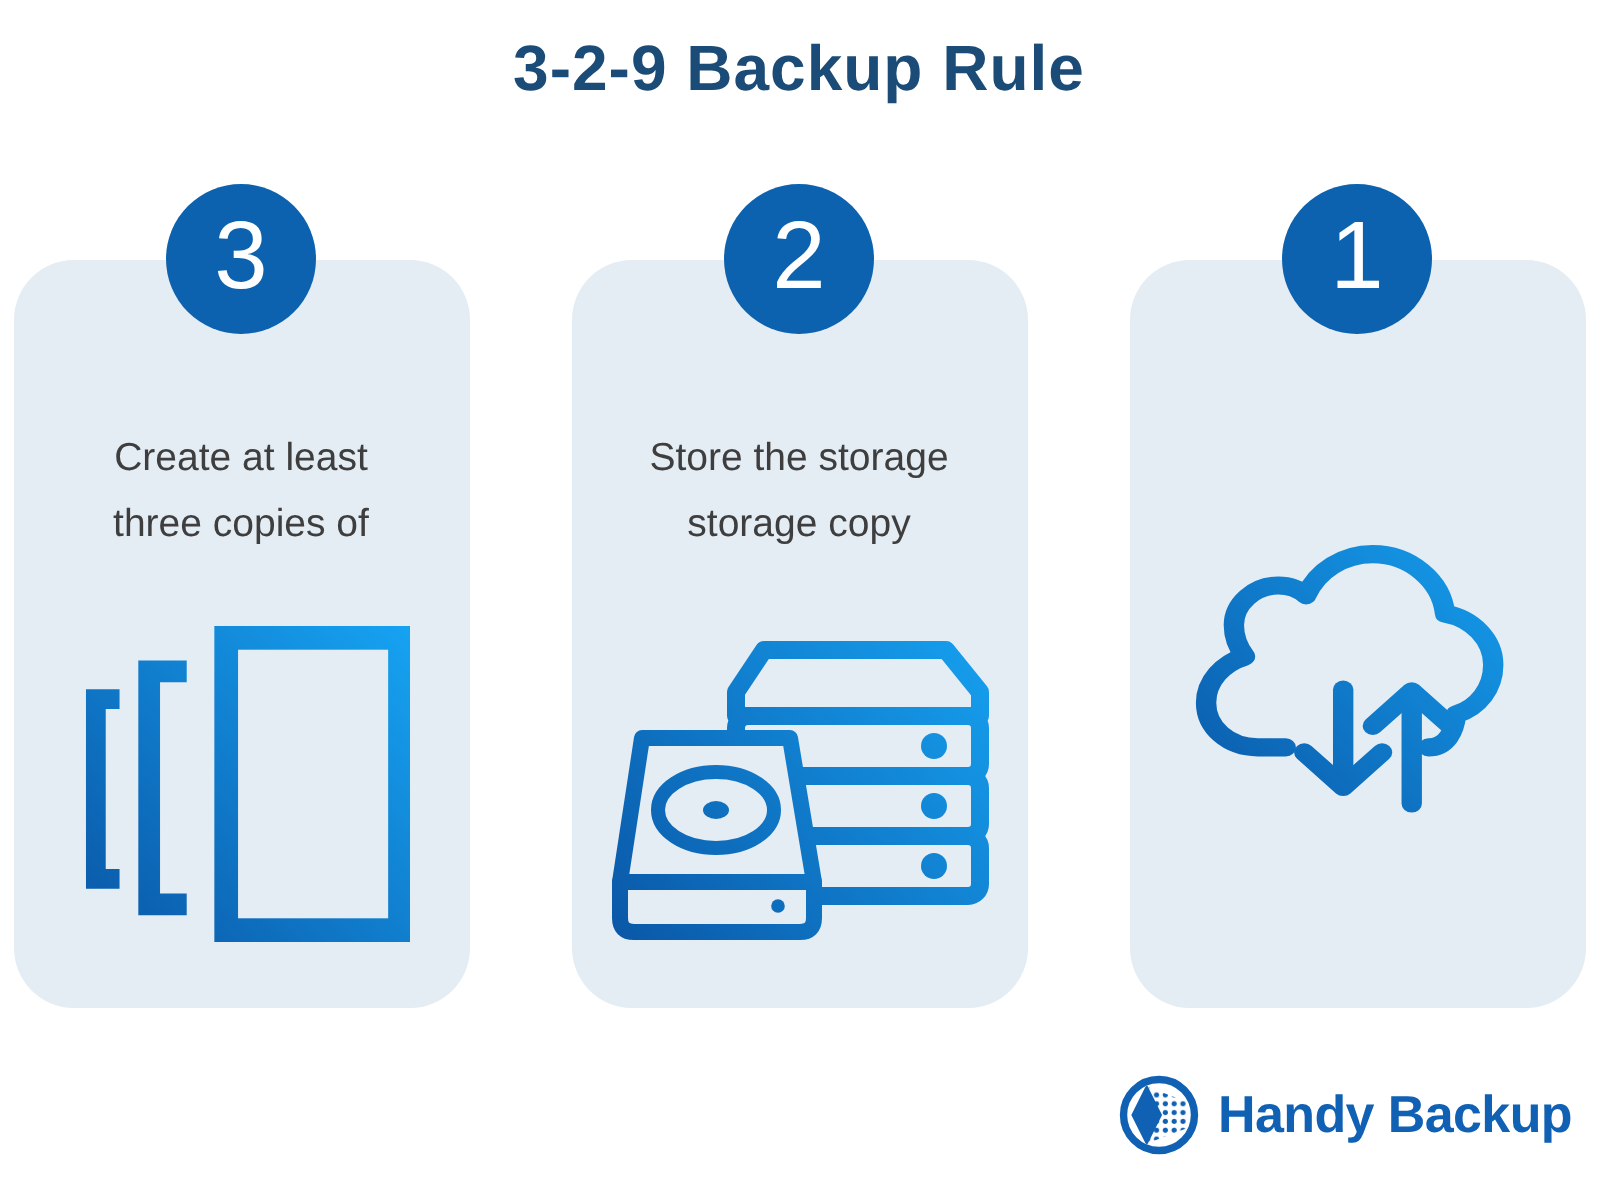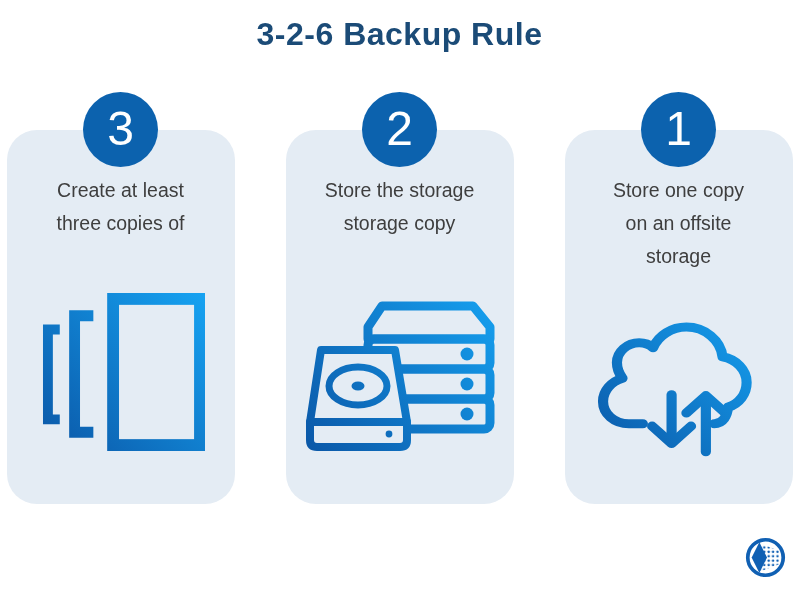--- a/index.html
+++ b/index.html
@@ -61,20 +61,21 @@
     display:flex;
     flex-direction:column;
     align-items:center;
     padding-top:44px;
   }
   .card-text{
     font-size:19.5px;
     line-height:33px;
     color:var(--body-text);
     text-align:center;
+    margin-top:39px;
   }
   .icon-area{
     flex:1;
     display:flex;
     align-items:center;
     justify-content:center;
     width:100%;
   }
   .logo{
     position:absolute;
@@ -89,21 +90,21 @@
     font-size:26px;
     font-weight:bold;
     letter-spacing:-0.3px;
   }
 </style>
 </head>
 <body>
 
 <div class="page">
 
-  <h1 class="page-title">3-2-6 Backup Rule</h1>
+  <h1 class="page-title">3-2-9 Backup Rule</h1>
 
   <div class="cards">
 
     <div class="card-col">
       <div class="badge">3</div>
       <div class="card">
         <div class="card-text">
           <div>Create at least</div>
           <div>three copies of</div>
         </div>
@@ -153,25 +154,20 @@
             <ellipse cx="58" cy="95" rx="6.5" ry="4.5" fill="url(#g2)"></ellipse>
             <circle cx="89" cy="143" r="3.4" fill="url(#g2)"></circle>
           </svg>
         </div>
       </div>
     </div>
 
     <div class="card-col">
       <div class="badge">1</div>
       <div class="card">
-        <div class="card-text">
-          <div>Store one copy</div>
-          <div>on an offsite</div>
-          <div>storage</div>
-        </div>
         <div class="icon-area">
           <svg width="176" height="142" viewBox="0 0 190 172" preserveAspectRatio="none">
             <defs>
               <linearGradient id="g3" x1="0" y1="172" x2="190" y2="0" gradientUnits="userSpaceOnUse">
                 <stop offset="0" style="stop-color:var(--icon-gradient-start,#0a55a5)"></stop>
                 <stop offset="1" style="stop-color:var(--icon-gradient-end,#16a3f2)"></stop>
               </linearGradient>
             </defs>
             <path d="M56 128 H41 C25 128 13 116 13 101 C13 88 22 77 34 73 C30 67 28 61 28 54 C28 41 39 30 52 30 C58 30 63 32 67 36 C73 21 87 11 103 11 C123 11 140 27 142 47 C157 50 168 63 168 78 C168 92 160 104 148 108 C147 118 143 128 133 128" fill="none" stroke="url(#g3)" stroke-width="11" stroke-linecap="round" stroke-linejoin="round"></path>
             <path d="M87 93 V145" fill="none" stroke="url(#g3)" stroke-width="11" stroke-linecap="round"></path>
@@ -194,15 +190,16 @@
         <clipPath id="hbclip">
             <circle cx="20" cy="20" r="15.5"></circle>
           </clipPath>
       </defs>
       <circle cx="20" cy="20" r="17.3" fill="none" stroke="var(--logo-blue,#1060b3)" stroke-width="3.6"></circle>
       <g clip-path="url(#hbclip)">
         <polygon points="15,6.5 33.5,13.5 33.5,26.5 15,33.5" fill="url(#hbdots)"></polygon>
         <polygon points="14,5 21.5,20 14,35 6.5,20" fill="var(--logo-blue,#1060b3)"></polygon>
       </g>
     </svg>
+    <span class="logo-text">Handy Backup</span>
   </div>
 
 </div>
 
 </body></html>

